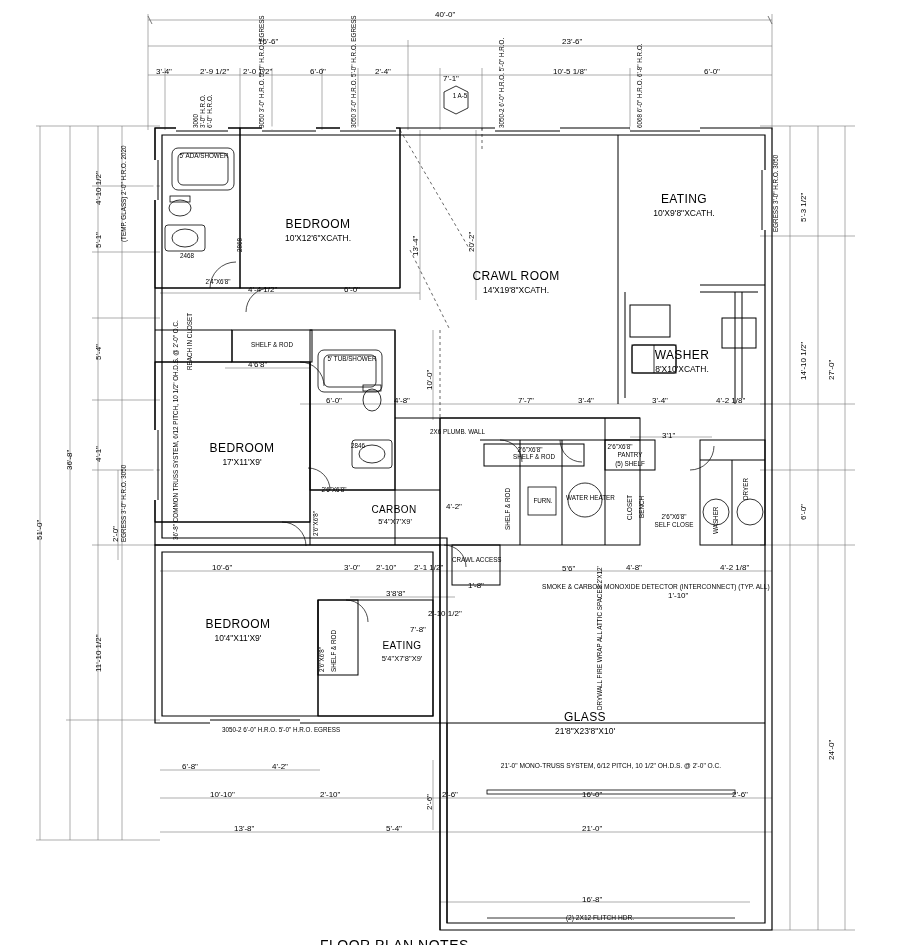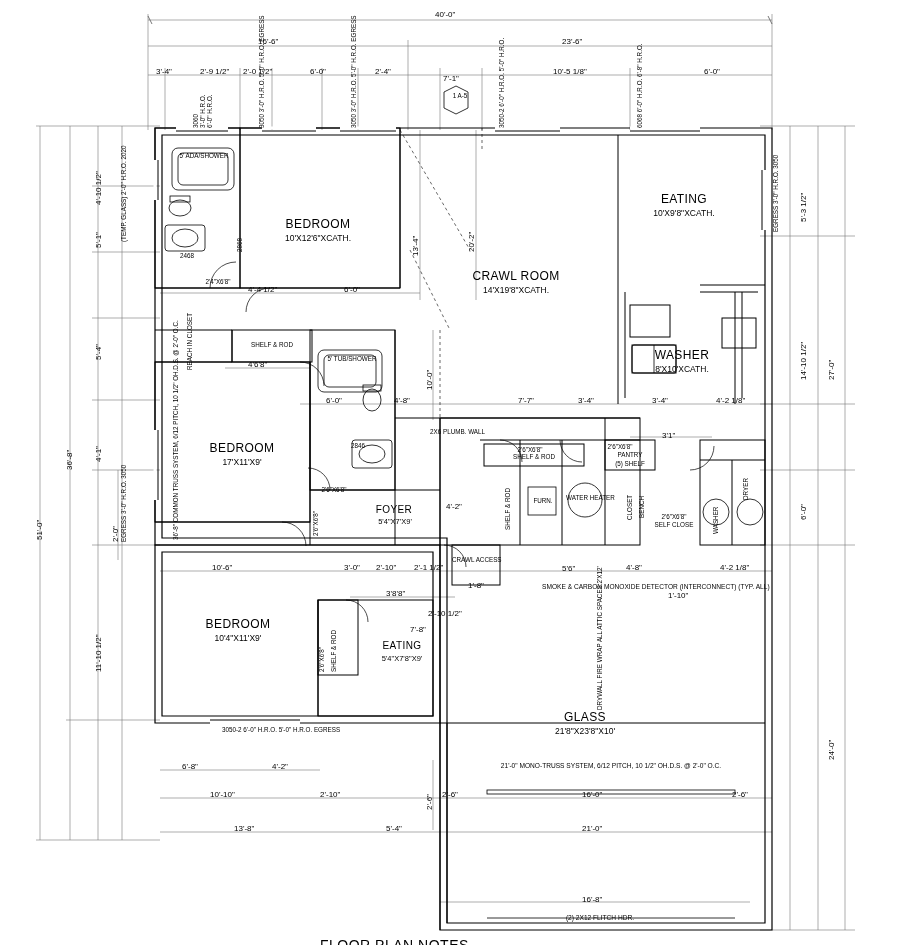--- a/index.html
+++ b/index.html
@@ -350,21 +350,21 @@
 
   <div class="lbl room-name" style="left:446px;top:270px;width:140px;">CRAWL ROOM</div>
   <div class="lbl room-sub" style="left:446px;top:286px;width:140px;">14'X19'8"XCATH.</div>
 
   <div class="lbl room-name" style="left:634px;top:193px;width:100px;">EATING</div>
   <div class="lbl room-sub" style="left:624px;top:209px;width:120px;">10'X9'8"XCATH.</div>
 
   <div class="lbl room-name" style="left:632px;top:349px;width:100px;">WASHER</div>
   <div class="lbl room-sub" style="left:622px;top:365px;width:120px;">8'X10'XCATH.</div>
 
-  <div class="lbl room-name" style="left:356px;top:505px;width:76px;font-size:10px;">FOYER</div>
+  <div class="lbl room-name" style="left:356px;top:505px;width:76px;font-size:10px;">CARBON</div>
   <div class="lbl room-sub" style="left:350px;top:518px;width:90px;font-size:7.5px;">5'4"X7'X9'</div>
 
   <div class="lbl room-name" style="left:364px;top:641px;width:76px;font-size:10px;">EATING</div>
   <div class="lbl room-sub" style="left:356px;top:655px;width:92px;font-size:7.5px;">5'4"X7'8"X9'</div>
 
   <div class="lbl room-name" style="left:530px;top:711px;width:110px;">GLASS</div>
   <div class="lbl room-sub" style="left:525px;top:727px;width:120px;">21'8"X23'8"X10'</div>
 
   <div class="lbl tiny" style="left:166px;top:152px;width:76px;">5' ADA/SHOWER</div>
   <div class="lbl tiny" style="left:314px;top:355px;width:76px;">5' TUB/SHOWER</div>

